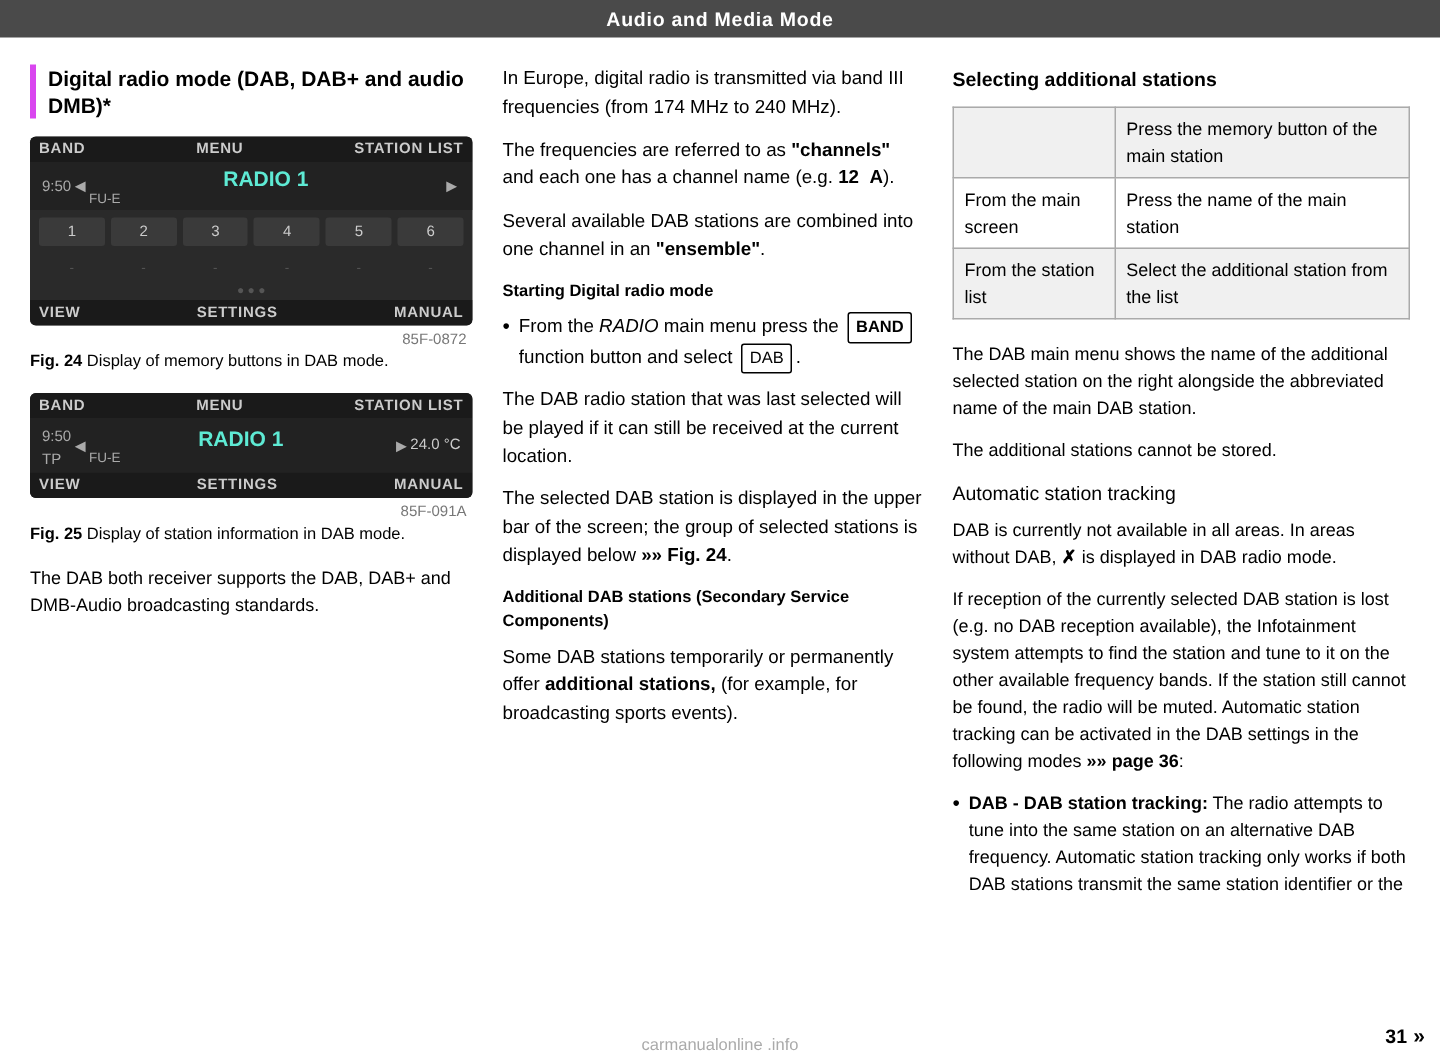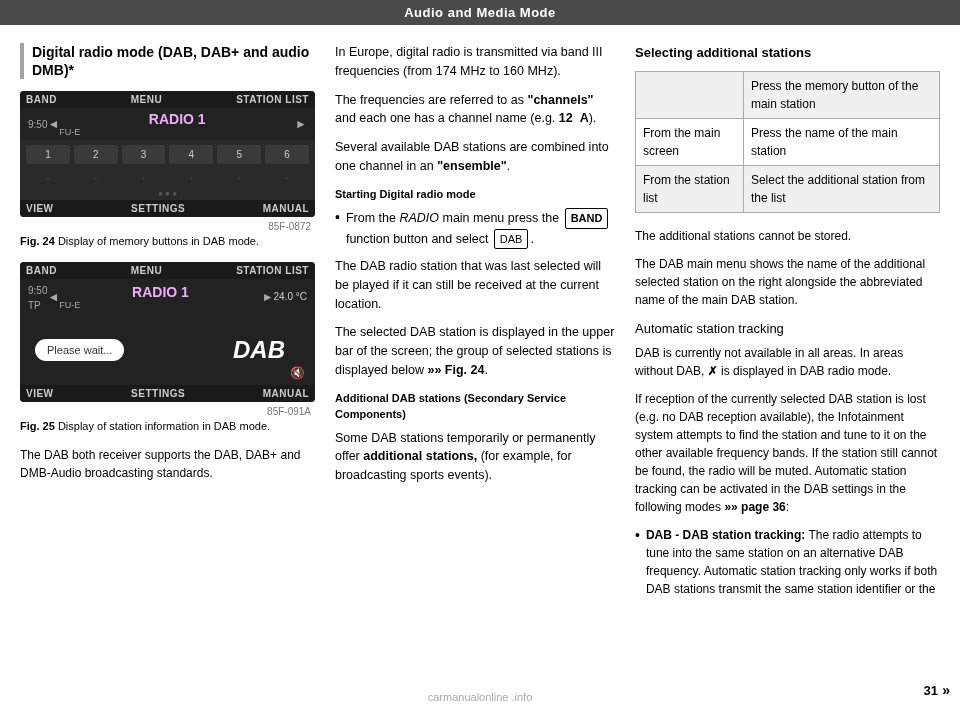--- a/index.html
+++ b/index.html
@@ -35,21 +35,21 @@
     }
 
     
     .left-col {
       width: 295px;
       flex-shrink: 0;
     }
 
     
     .section-title {
-      border-left: 4px solid #a3a3a3;
+      border-left: 4px solid #d946ef;
       padding-left: 8px;
       margin-bottom: 12px;
     }
     .section-title h2 {
       font-size: 14px;
       font-weight: bold;
       line-height: 1.3;
     }
 
     
@@ -79,21 +79,21 @@
       align-items: center;
       justify-content: space-between;
       padding: 3px 8px;
       background: #222;
     }
     .radio-time {
       color: #aaa;
       font-size: 10px;
     }
     .radio-station-name {
-      color: #f0abfc;
+      color: #5eead4;
       font-size: 14px;
       font-weight: bold;
       text-align: center;
       flex: 1;
     }
     .radio-sub {
       color: #aaa;
       font-size: 9px;
       text-align: left;
     }
@@ -443,44 +443,39 @@
           <span class="radio-tp">TP</span>
         </div>
         <span class="radio-nav-arrow">◄</span>
         <div style="text-align:center; flex:1;">
           <div class="radio-station-name">RADIO 1</div>
           <div class="radio-sub">FU-E</div>
         </div>
         <span class="radio-nav-arrow">►</span>
         <span class="radio-temp">24.0 °C</span>
       </div>
-      <div class="radio-display2-inner">
-        <div class="please-wait-bubble">Please wait...</div>
-        <div class="dab-logo">DAB</div>
-        <div class="radio-mute-icon">🔇</div>
-      </div>
       <div class="radio-bottom-bar">
         <span>VIEW</span>
         <span>SETTINGS</span>
         <span>MANUAL</span>
       </div>
     </div>
     <div class="img-ref">85F-091A</div>
 
     <div class="fig-caption">
       <span class="fig-bold">Fig. 25 </span>
       <span> Display of station information in DAB mode.</span>
     </div>
 
     <div class="bottom-text">The DAB both receiver supports the DAB, DAB+ and DMB-Audio broadcasting standards.</div>
   </div>
 
   <div class="middle-col">
     <p>
-      <span>In Europe, digital radio is transmitted via band III frequencies (from 174 MHz to 160 MHz).</span>
+      <span>In Europe, digital radio is transmitted via band III frequencies (from 174 MHz to 240 MHz).</span>
     </p>
     <p>
       The frequencies are referred to as <span class="quoted">"channels"</span> and each one has a channel name (e.g. <strong>12</strong> &nbsp;<strong>A</strong>).
     </p>
     <p>
       Several available DAB stations are combined into one channel in an <span class="quoted">"ensemble"</span>.
     </p>
 
     <div class="bold-section">Starting Digital radio mode</div>
     <div class="bullet-item">
@@ -524,22 +519,22 @@
           <td>
             <span>From the station list</span>
           </td>
           <td>
             <span>Select the additional station from the list</span>
           </td>
         </tr>
       </tbody>
     </table>
 
+    <p>The DAB main menu shows the name of the additional selected station on the right alongside the abbreviated name of the main DAB station.</p>
     <p>The additional stations cannot be stored.</p>
-    <p>The DAB main menu shows the name of the additional selected station on the right alongside the abbreviated name of the main DAB station.</p>
 
     <h4>Automatic station tracking</h4>
     <p>
       DAB is currently not available in all areas. In areas without DAB, <strong>✗</strong> is displayed in DAB radio mode.
     </p>
     <p>
       <span>If reception of the currently selected DAB station is lost (e.g. no DAB reception available), the Infotainment system attempts to find the station and tune to it on the other available frequency bands. If the station still cannot be found, the radio will be muted. Automatic station tracking can be activated in the DAB settings in the following modes</span> <span class="triple-arrow">»»</span> <strong>page 36</strong>:
     </p>
 
     <div class="bullet-item">

